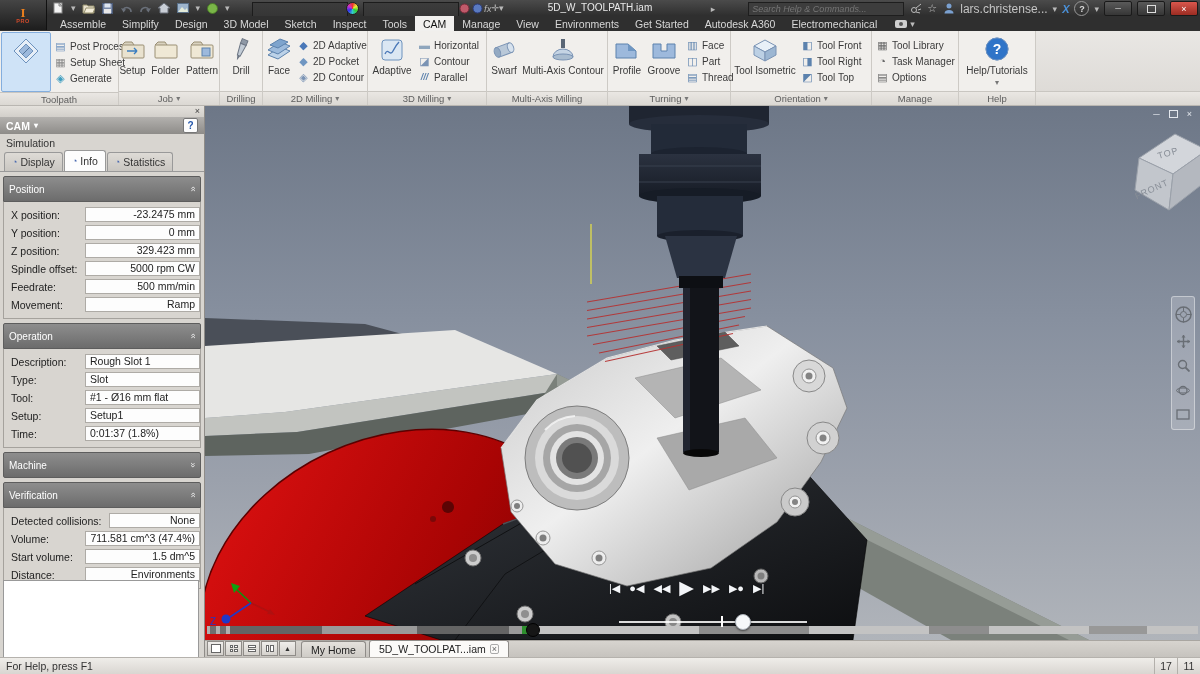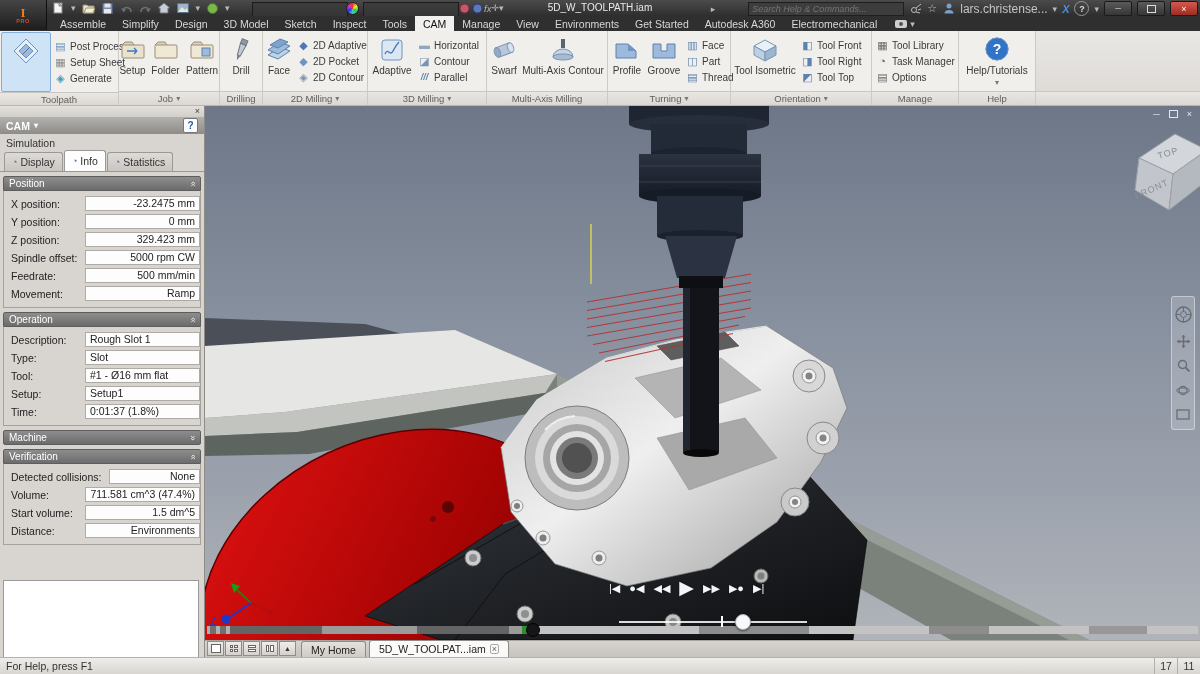--- a/index.html
+++ b/index.html
@@ -72,21 +72,21 @@
   .sim-label{padding:3px 6px 1px;color:#333;}
   .ptabs{display:flex;align-items:flex-end;padding-left:4px;height:21px;border-bottom:1px solid #999;}
   .ptab{display:flex;align-items:center;gap:3px;padding:2px 7px;font-size:10.5px;color:#333;
     background:linear-gradient(#dedbd6,#c9c6c1);border:1px solid #999;border-bottom:none;
     border-radius:3px 3px 0 0;height:14px;margin-right:1px;}
   .ptab.active{background:#fdfdfd;height:16px;position:relative;z-index:2;}
   .tabico{font-size:9px;color:#4a6ab0;}
   .sec{margin:4px 3px 0;}
   .sec-h{height:15px;background:linear-gradient(#8d8d8d,#6c6c6c);border:1px solid #5d5d5d;
     border-radius:2px 2px 0 0;color:#fff;font-size:10px;display:flex;align-items:center;
-    padding:6px 5px;box-sizing:border-box;}
+    padding:12px 5px;box-sizing:border-box;}
   .sec-chev{margin-left:auto;display:inline-block;transform:rotate(-90deg);font-size:9px;color:#eee;}
   .sec-chev.down{transform:rotate(90deg);}
   .sec-b{background:#d8d5d0;border:1px solid #a5a29d;border-top:none;padding:3px 0 4px;}
   .prow{display:flex;align-items:center;height:17px;margin:1px 0;}
   .prow .pl{width:74px;padding-left:7px;flex:none;}
   .prow .pv{width:114px;background:#fdfdfd;border:1px solid #aeaba6;height:13px;line-height:13px;
     padding:0 4px;text-align:right;white-space:nowrap;overflow:hidden;}
   .prow .pv.left{text-align:left;}
   .panel-white{position:absolute;left:3px;right:5px;top:474px;height:150px;background:#fff;border:1px solid #999;}
 

